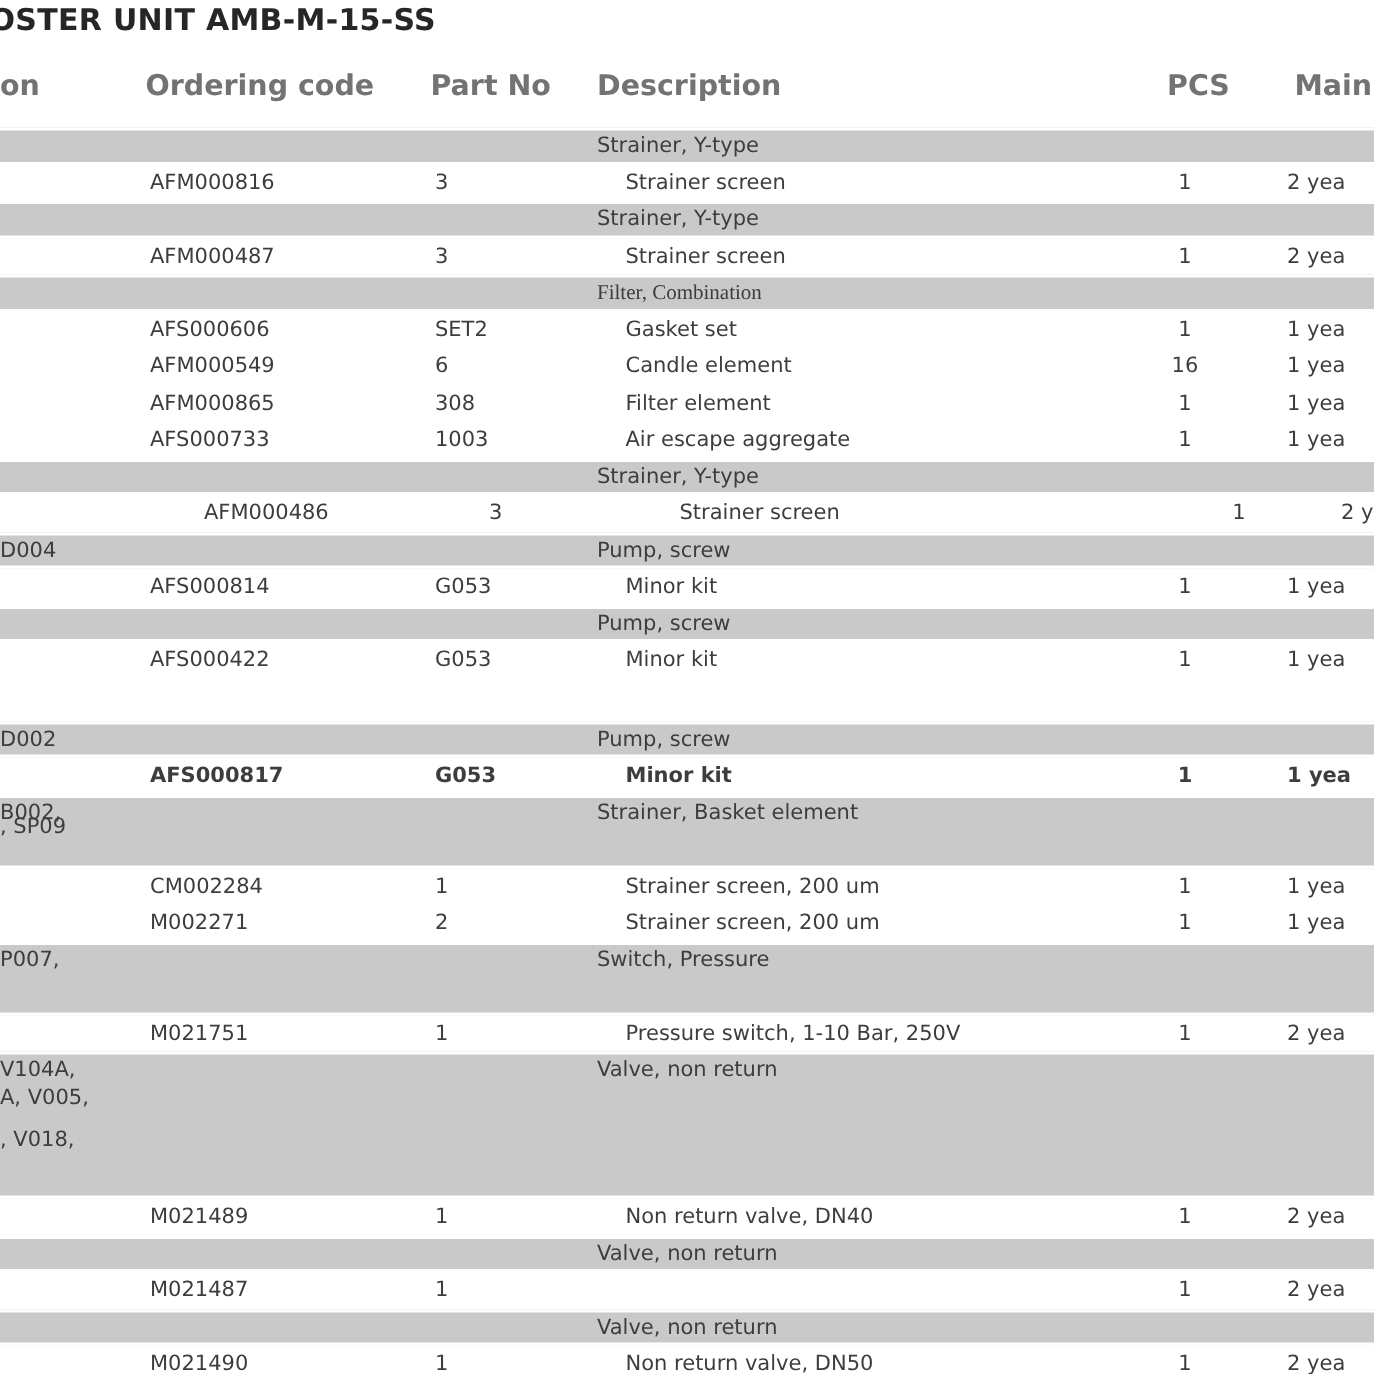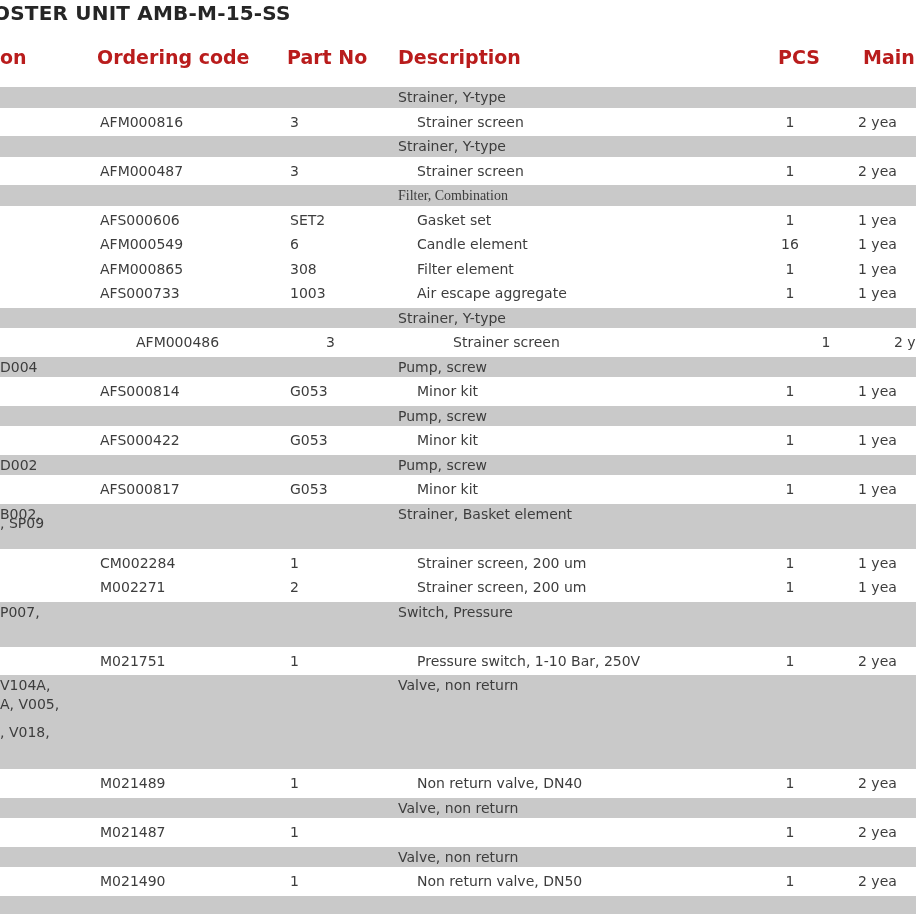--- a/index.html
+++ b/index.html
@@ -6,21 +6,21 @@
   .page {
     position:relative; width:916px; height:916px; overflow:hidden;
     background:#ffffff; font-family:"DejaVu Sans","Liberation Sans",sans-serif;
     color:#3d3d3d;
   }
   .doc-title {
     position:absolute; top:1px; left:-7px; font-size:20px; font-weight:700;
     color:#262626; letter-spacing:0.2px; white-space:nowrap;
   }
   .thead { position:absolute; top:46px; left:0; width:916px; height:26px;
-    font-size:19px; font-weight:700; color:#b91c1c; }
+    font-size:19px; font-weight:700; color:#737373; }
   .thead span { position:absolute; top:0; white-space:nowrap; }
   .h-pos  { left:0; }
   .h-ord  { left:97px; }
   .h-part { left:287px; }
   .h-desc { left:398px; }
   .h-pcs  { left:778px; }
   .h-main { left:863px; }
 
   .rows { position:absolute; top:85px; left:0; width:916px; }
   .row { position:relative; width:916px; font-size:14px; }
@@ -131,25 +131,25 @@
       <div class="row group" style="height: 24.5px;">
         <span class="cell c-desc-g">Pump, screw</span>
       </div>
       <div class="row item" style="height: 24.5px;">
         <span class="cell c-ord">AFS000422</span>
         <span class="cell c-part">G053</span>
         <span class="cell c-desc-i">Minor kit</span>
         <span class="cell c-pcs">1</span>
         <span class="cell c-main">1 yea</span>
       </div>
-      <div class="row group" style="height: 24.5px;">
+      <div class="row group" style="height: 24.5px; margin-top: 28px;">
         <span class="cell c-pos" style="top: 0px;">D002</span>
         <span class="cell c-desc-g">Pump, screw</span>
       </div>
-      <div class="row item" style="height: 24.5px;">
+      <div class="row item" style="height: 24.5px; font-weight: bold;">
         <span class="cell c-ord">AFS000817</span>
         <span class="cell c-part">G053</span>
         <span class="cell c-desc-i">Minor kit</span>
         <span class="cell c-pcs">1</span>
         <span class="cell c-main">1 yea</span>
       </div>
       <div class="row group" style="height: 49px;">
         <span class="cell c-pos" style="top: 0px;">B002,</span>
         <span class="cell c-pos" style="top: 9px;">, SP09</span>
         <span class="cell c-desc-g">Strainer, Basket element</span>

